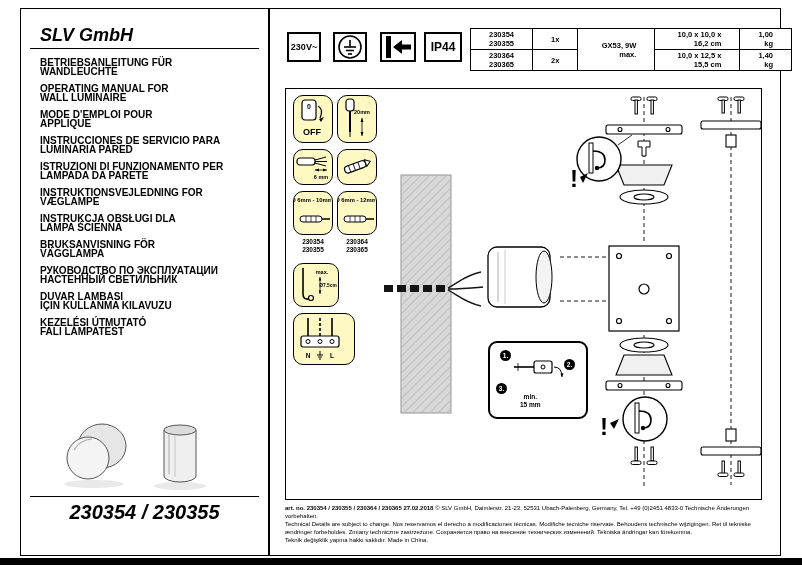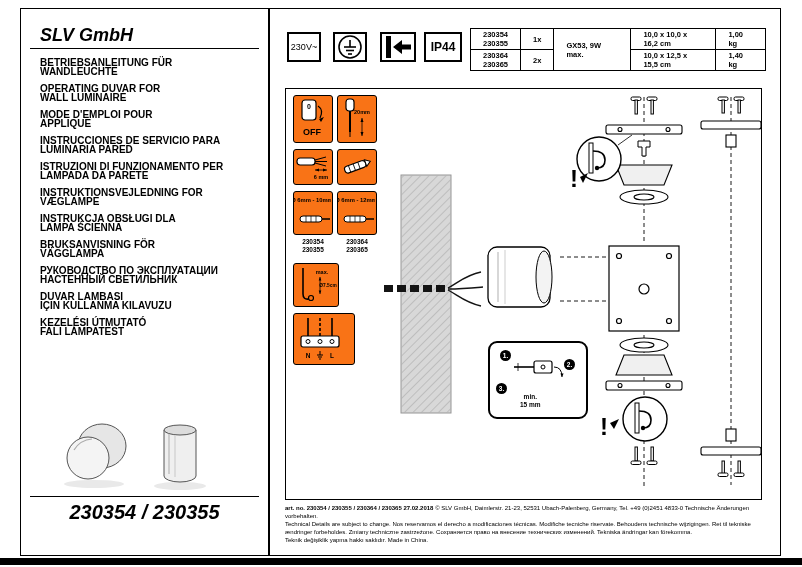--- a/index.html
+++ b/index.html
@@ -14,33 +14,33 @@
   .rule{background:#000;height:1.2px}
   .rule1{left:30px;top:48px;width:229px}
   .rule2{left:30px;top:496px;width:229px}
   .langs{left:40px;top:58px;width:218px}
   .lang{font-size:10px;font-weight:bold;line-height:9px;margin-bottom:8px;white-space:pre-line}
   .product-art{left:52px;top:408px;width:180px;height:86px}
   .pnums{left:30px;top:500px;width:229px;text-align:center;font-size:20px;font-weight:bold;font-style:italic;line-height:24px}
 
   
   .sym{top:32px;height:30px;border:2px solid #000;display:flex;align-items:center;justify-content:center;background:#fff;position:absolute}
-  .sym-voltage{left:287px;width:34px;font-size:9px;font-weight:normal}
+  .sym-voltage{left:287px;width:34px;font-size:9px;font-weight:bold}
   .sym-earth{left:333px;width:34px}
   .sym-arrow{left:380px;width:36px}
   .sym-ip{left:424px;width:38px;font-size:12px;font-weight:bold}
   .spec-table{left:470px;top:28px;border-collapse:collapse;font-size:7.5px;font-weight:bold}
-  .spec-table td{border:1.2px solid #000;text-align:left;vertical-align:middle;padding:1px 12px;height:19px;background:#fff}
+  .spec-table td{border:1.2px solid #000;text-align:right;vertical-align:middle;padding:1px 18px;height:19px;background:#fff}
   .pre{white-space:pre-line}
   .col-art{width:48px}.col-qty{width:30px}.col-lamp{width:77px}.col-dims{width:85px}.col-wt{width:50px}
 
   
   .panel{left:285px;top:88px;width:477px;height:412px;border:1.5px solid #000;background:#fff}
   .panel .abs{position:absolute}
-  .ibox{border:1.5px solid #000;border-radius:3px;background:#f97316;z-index:2;overflow:hidden}
+  .ibox{border:1.5px solid #000;border-radius:10px;background:#fef9c3;z-index:2;overflow:hidden}
   .ibox-a{left:7px;top:6px;width:40px;height:48px}
   .ibox-b{left:51px;top:6px;width:40px;height:48px}
   .ibox-c{left:7px;top:60px;width:40px;height:36px}
   .ibox-d{left:51px;top:60px;width:40px;height:36px}
   .ibox-e{left:7px;top:102px;width:40px;height:44px}
   .ibox-f{left:51px;top:102px;width:40px;height:44px}
   .artlabel{width:40px;text-align:center;font-size:6.5px;font-weight:bold;line-height:8px;white-space:pre-line;z-index:2}
   .artlabel-e{left:7px;top:149px}
   .artlabel-f{left:51px;top:149px}
   .ibox-g{left:7px;top:174px;width:46px;height:44px}
@@ -60,21 +60,21 @@
 
 <div class="abs page-border"></div>
 <div class="abs vdiv"></div>
 
 <div class="abs brand">SLV GmbH</div>
 <div class="abs rule rule1"></div>
 
 <div class="abs langs">
   <div class="lang">BETRIEBSANLEITUNG FÜR
 WANDLEUCHTE</div>
-  <div class="lang">OPERATING DUVAR FOR
+  <div class="lang">OPERATING MANUAL FOR
 WALL LUMINAIRE</div>
   <div class="lang">MODE D'EMPLOI POUR
 APPLIQUE</div>
   <div class="lang">INSTRUCCIONES DE SERVICIO PARA
 LUMINARIA PARED</div>
   <div class="lang">ISTRUZIONI DI FUNZIONAMENTO PER
 LAMPADA DA PARETE</div>
   <div class="lang">INSTRUKTIONSVEJLEDNING FOR
 VÆGLAMPE</div>
   <div class="lang">INSTRUKCJA OBSŁUGI DLA

